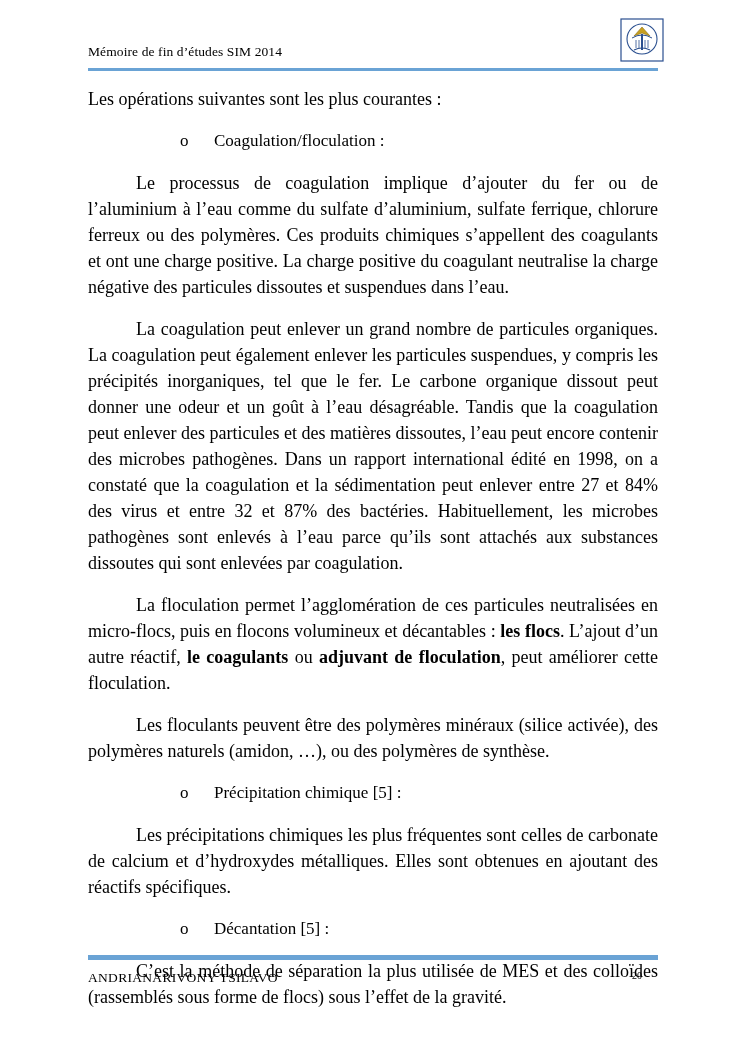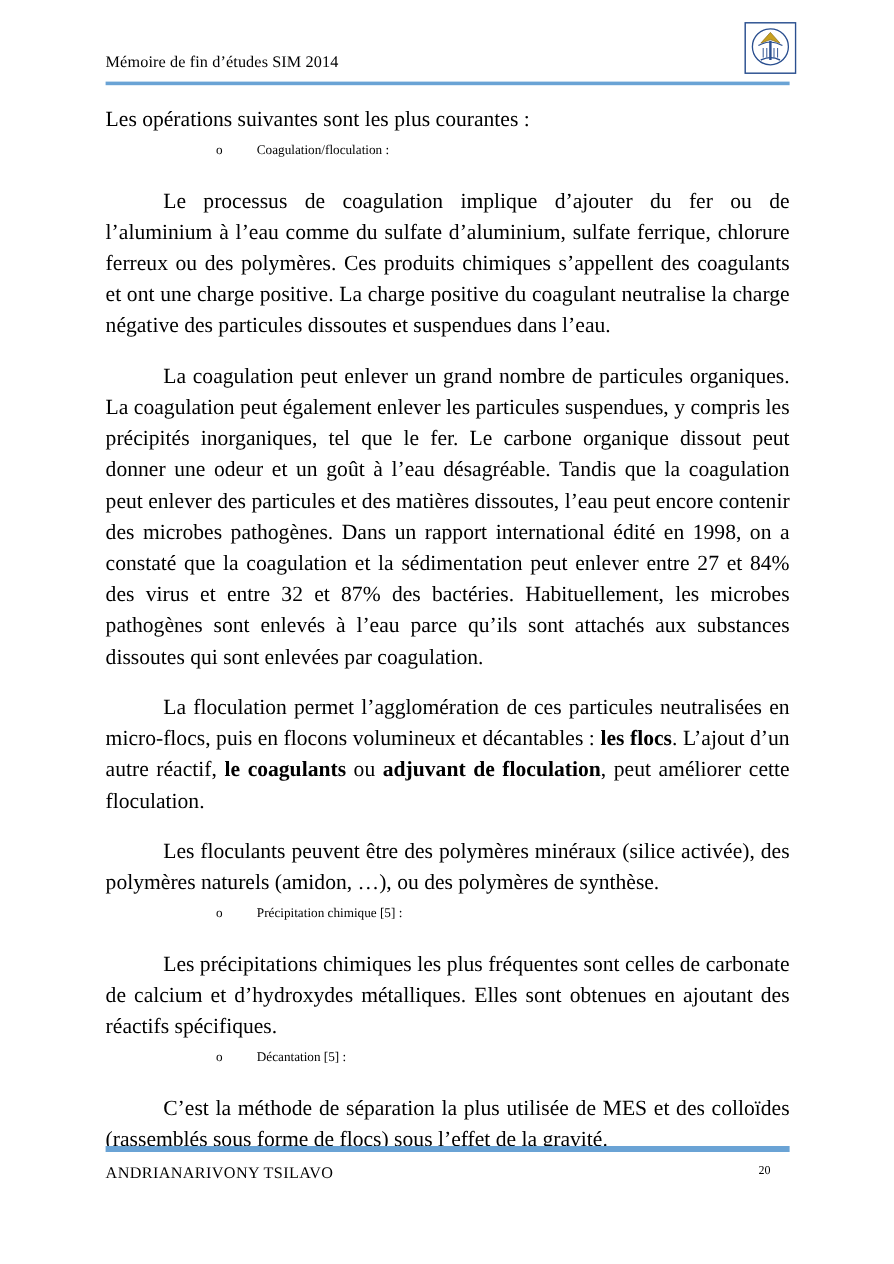--- a/index.html
+++ b/index.html
@@ -67,21 +67,22 @@
     margin: 0 0 0 0;
     font-size: 18px;
     line-height: 26px;
     text-align: justify;
     text-justify: inter-word;
   }
   p.indent { text-indent: 48px; }
   p.space-top-lg { margin-top: 16px; }
 
   .bullet-line {
-    font-size: 11px;
+    margin-top: 16px;
+    font-size: 17px;
     line-height: 26px;
     padding-left: 92px;
   }
   .bullet-mark {
     display: inline-block;
     width: 34px;
     font-family: "Liberation Serif", serif;
   }
   b { font-weight: bold; }
 

